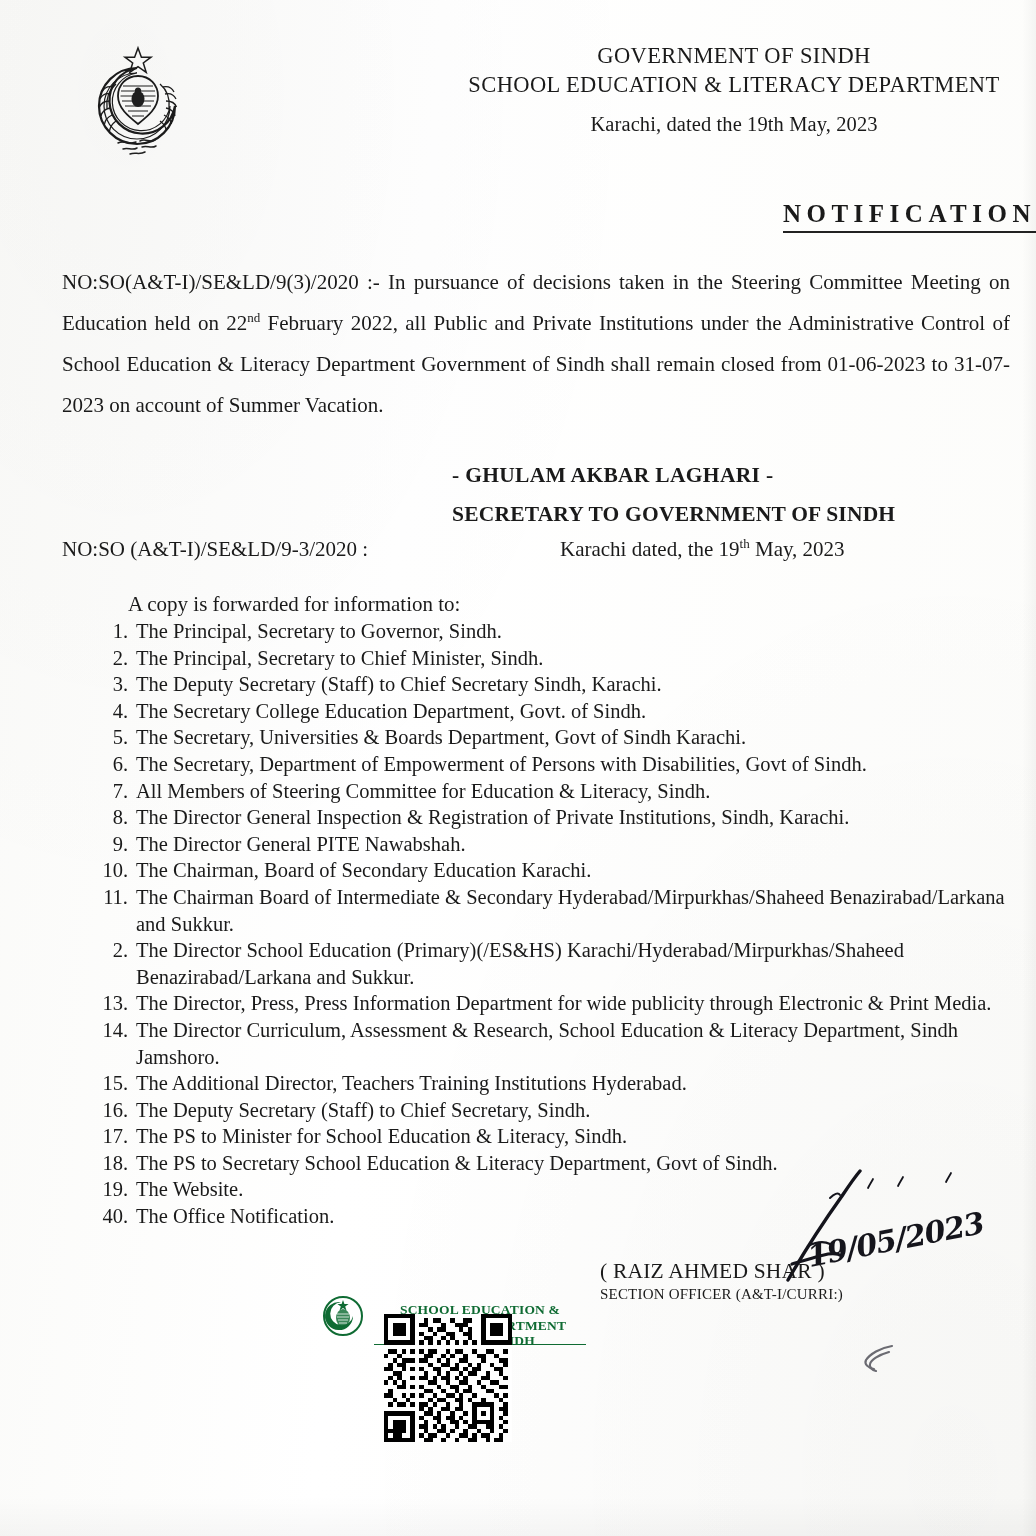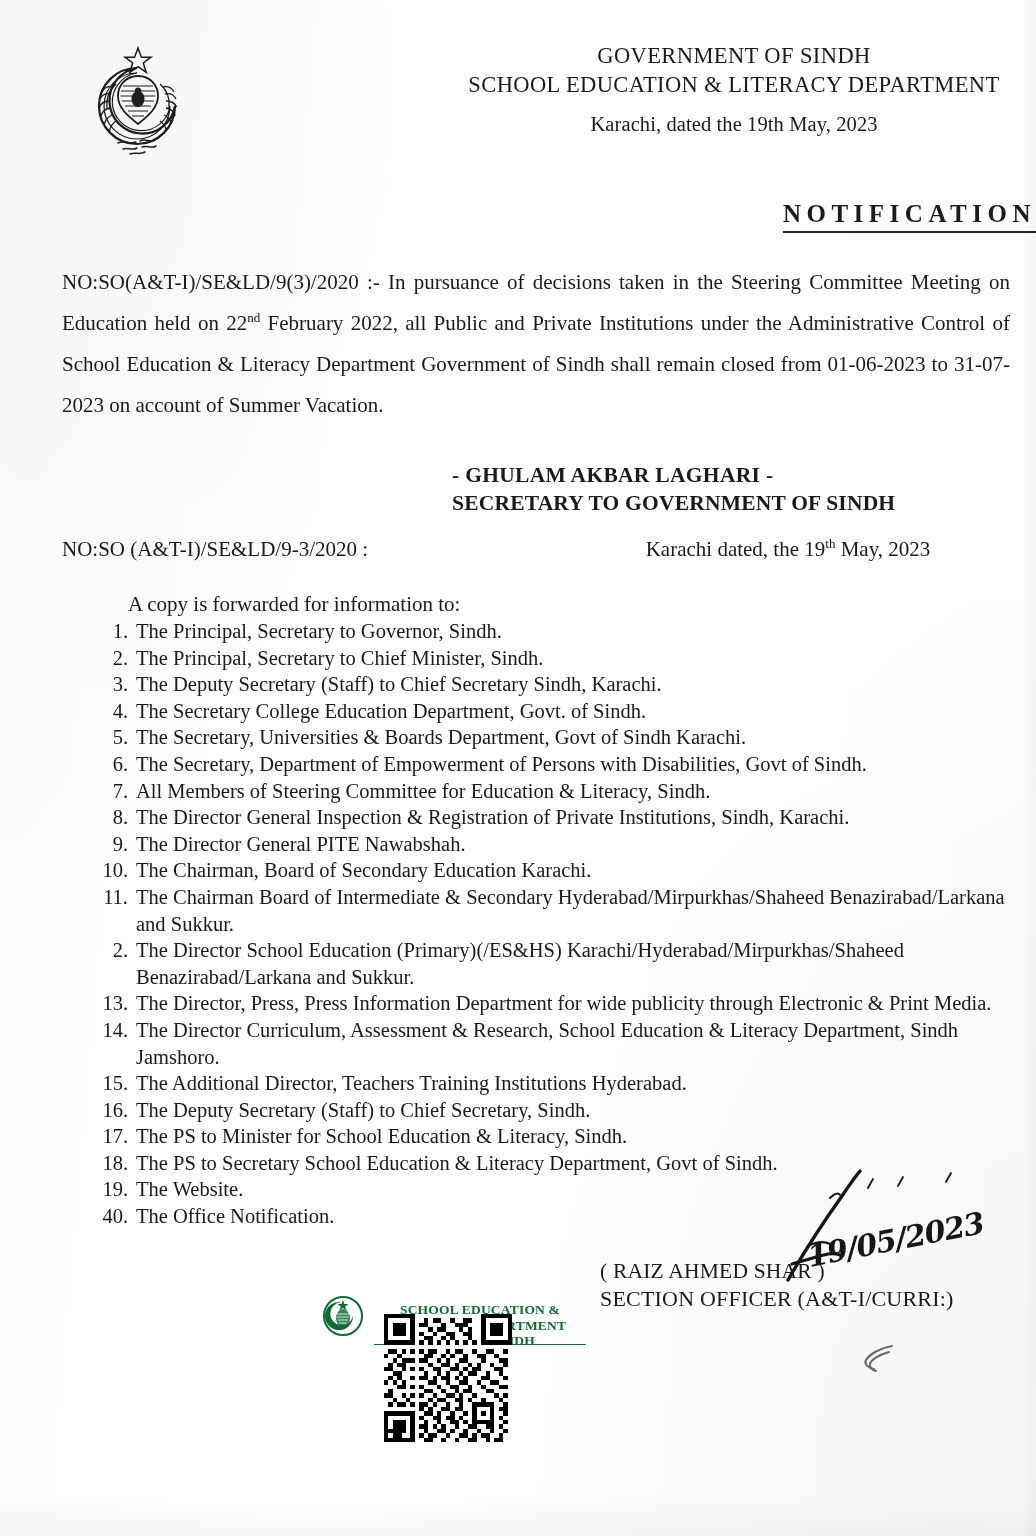--- a/index.html
+++ b/index.html
@@ -97,33 +97,32 @@
 
   
   #secretary-block {
     position: absolute;
     left: 452px; top: 463px;
     width: 564px;
     text-align: left;
     font-weight: bold;
   }
   #secretary-name { font-size: 21.5px; letter-spacing: 0.3px; white-space: nowrap; }
-  #secretary-title { font-size: 21.5px; letter-spacing: 0.2px; margin-top: 3px; white-space: nowrap; }
+  #secretary-title { font-size: 21.5px; letter-spacing: 0.2px; margin-top: 14px; white-space: nowrap; }
 
   
   #ref-two {
     position: absolute;
     left: 62px; top: 537px;
     font-size: 21px;
   }
   #ref-two-date {
     position: absolute;
     left: 560px; top: 537px;
     width: 456px;
-    text-align: center;
     font-size: 21px;
   }
 
   
   #copy-lead {
     position: absolute;
     left: 128px; top: 592px;
     font-size: 21px;
   }
 
@@ -170,21 +169,21 @@
   }
 
   
   #officer-block {
     position: absolute;
     left: 600px; top: 1259px;
     width: 436px;
     text-align: left;
   }
   #officer-name { font-size: 21.5px; letter-spacing: 0.2px; white-space: nowrap; }
-  #officer-title { font-size: 22px; letter-spacing: 0.2px; margin-top: 2px; white-space: nowrap; }
+  #officer-title { font-size: 15px; letter-spacing: 0.2px; margin-top: 2px; white-space: nowrap; }
 
   
   #footer-stamp {
     position: absolute;
     left: 322px; top: 1292px;
     width: 270px; height: 175px;
   }
   #stamp-logo {
     position: absolute;
     left: 0; top: 3px;

